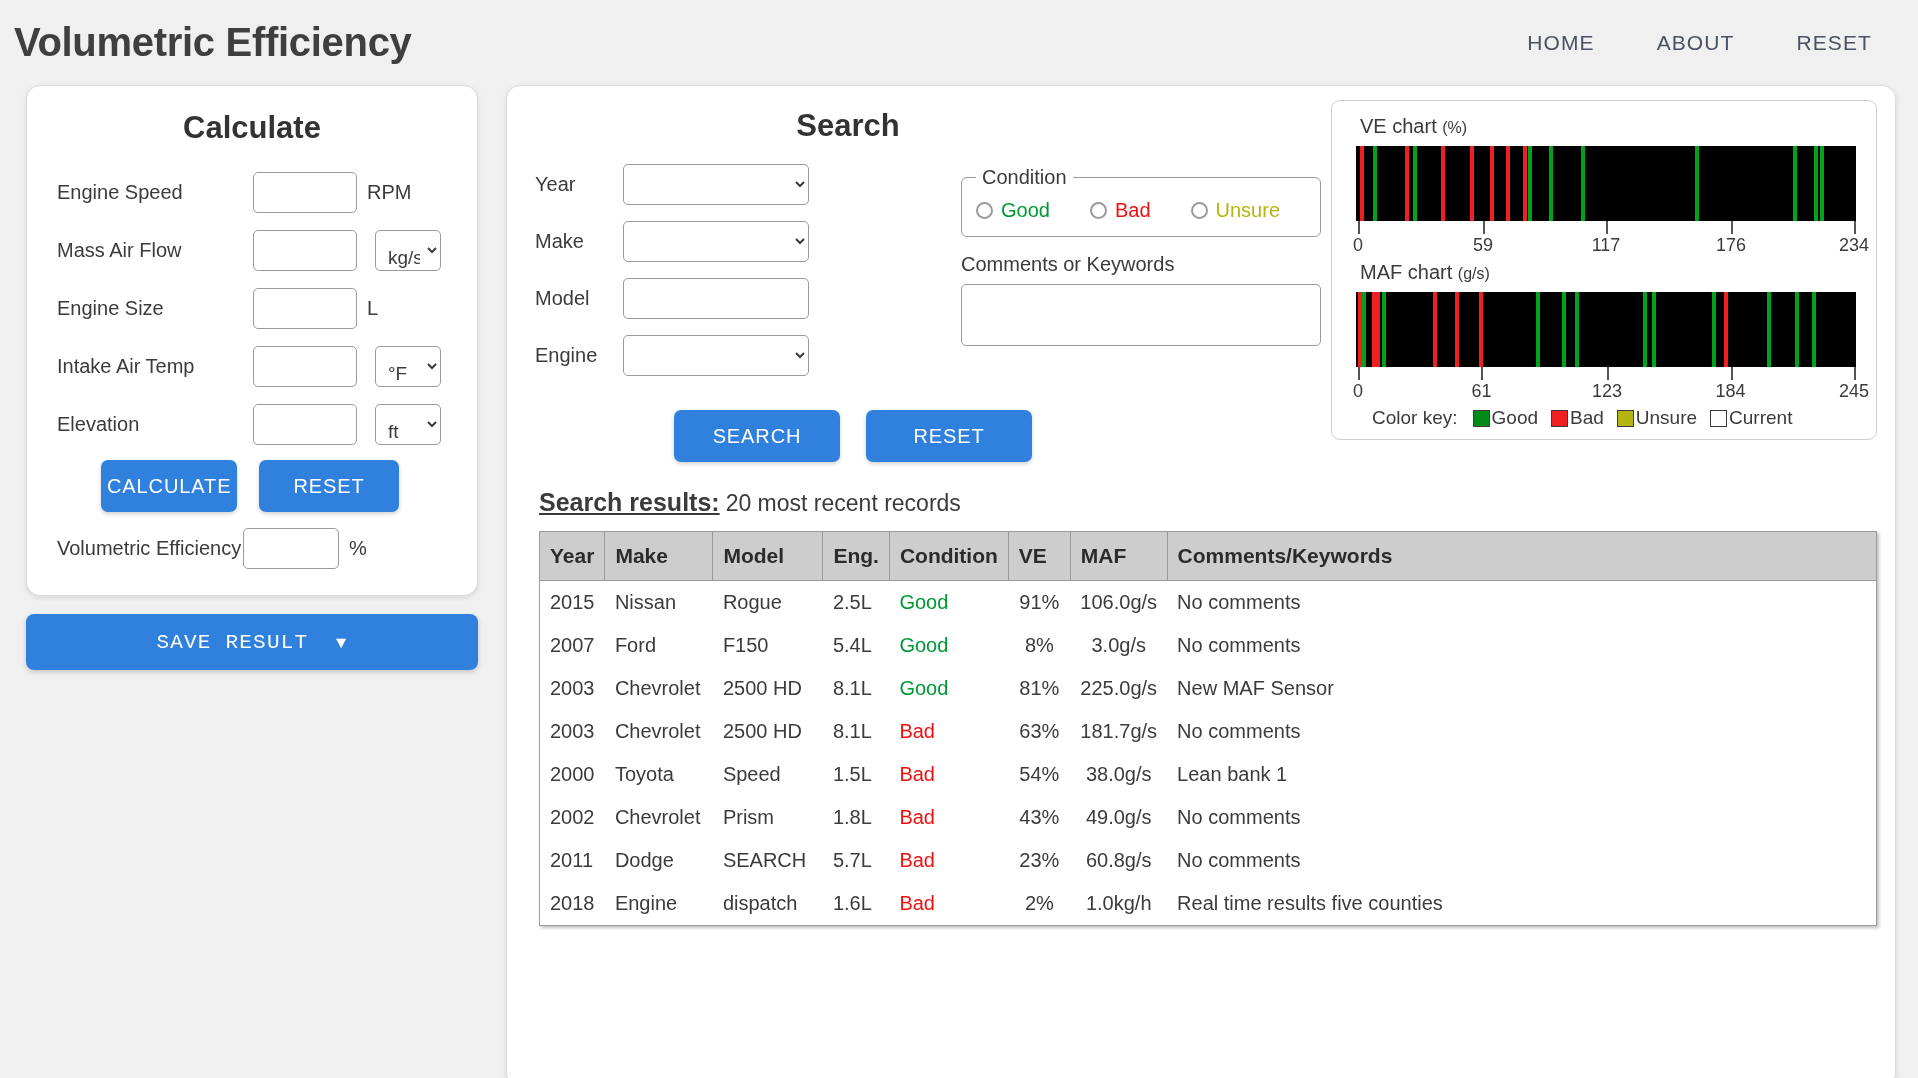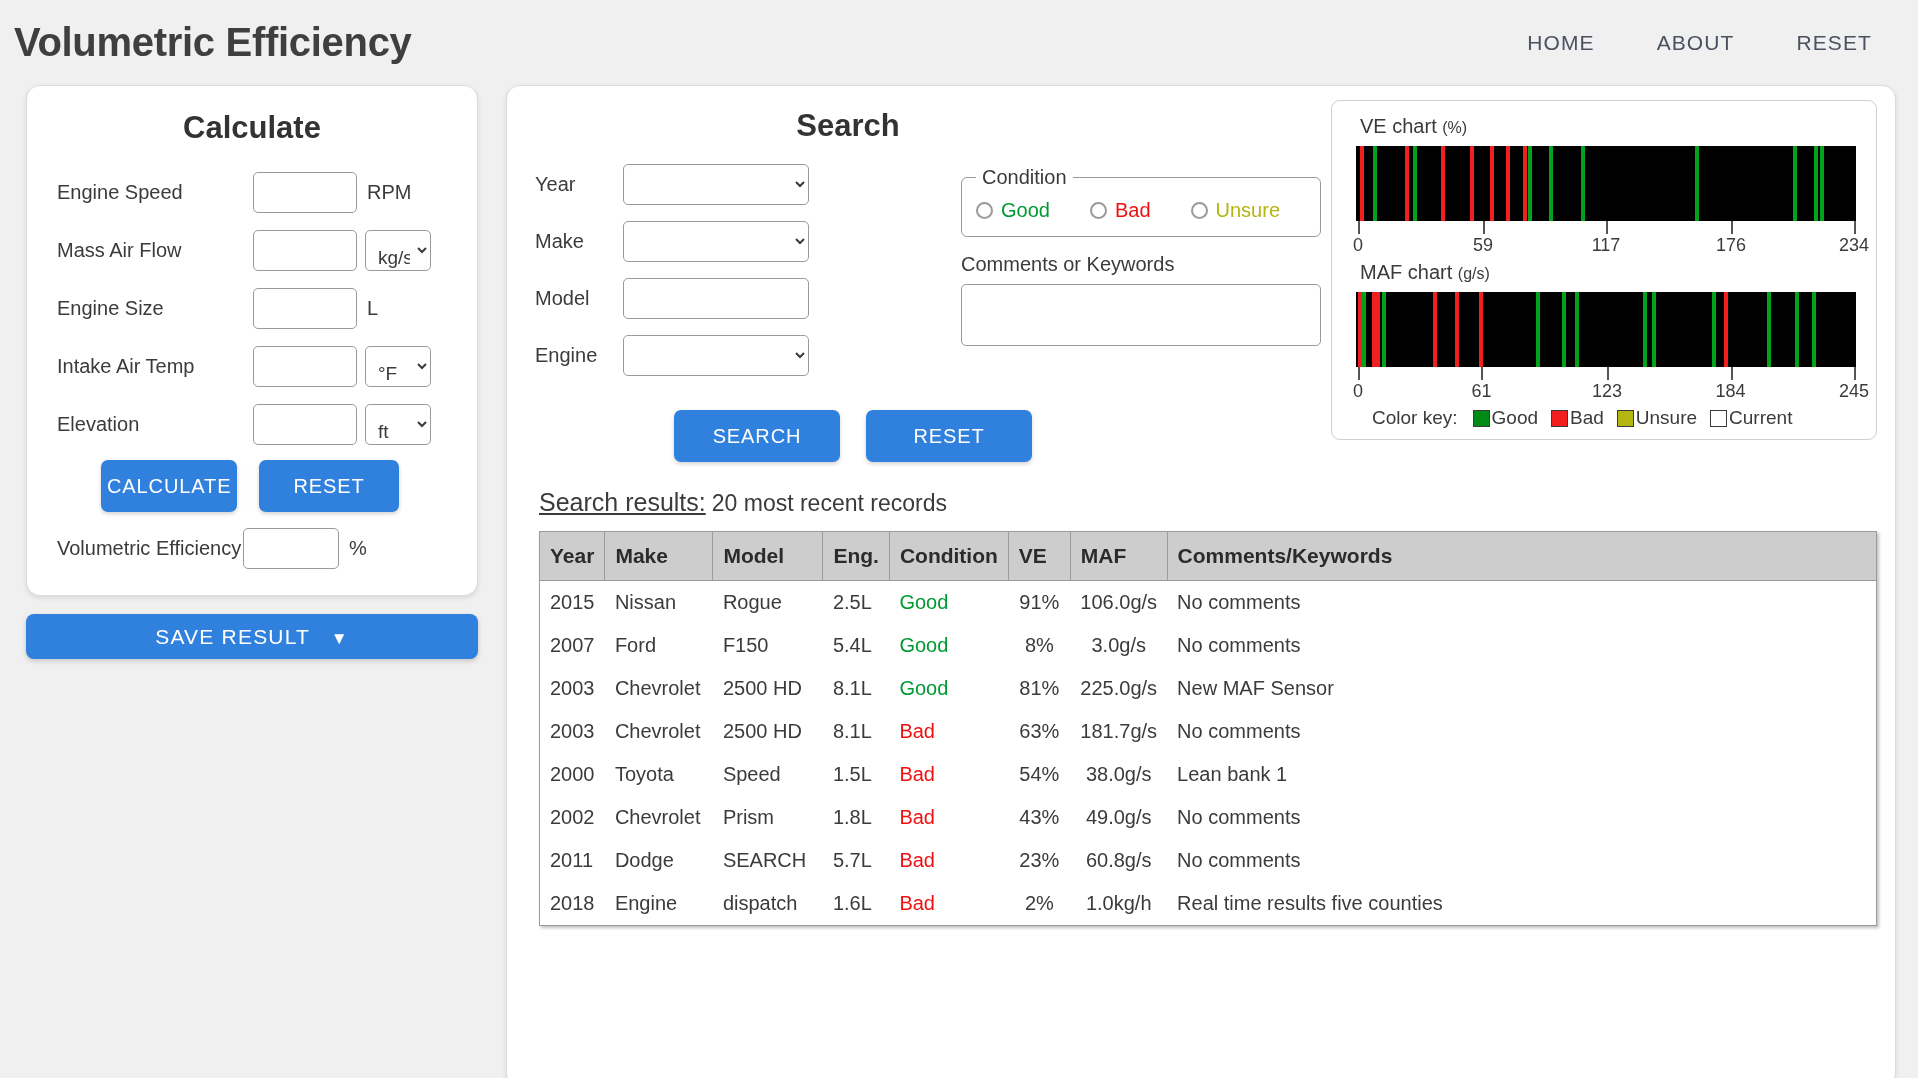--- a/index.html
+++ b/index.html
@@ -76,21 +76,21 @@
     border: 1px solid #9a9a9a;
     border-radius: 5px;
     background: #fff;
     outline: none;
     font-size: 18px;
     padding: 0 7px;
     font-family: "Liberation Sans", sans-serif;
   }
   .unit-static { font-size: 20px; margin-left: 10px; color: #3b3b3b; }
   .unit-select {
-    margin-left: 8px;
+    margin-left: 18px;
     height: 41px;
     border: 1px solid #9a9a9a;
     border-radius: 5px;
     background: #fff;
     font-size: 19px;
     padding: 14px 4px 0 8px;
     font-family: "Liberation Sans", sans-serif;
     color: #3b3b3b;
     cursor: pointer;
   }
@@ -118,30 +118,30 @@
   .ve-out {
     width: 96px; height: 41px;
     border: 1px solid #9a9a9a; border-radius: 5px;
     background: #fff; font-size: 18px; padding: 0 7px;
     font-family: "Liberation Sans", sans-serif;
   }
 
   .save-btn {
     margin-top: 18px;
     width: 100%;
-    height: 45px;
+    height: 56px;
     background: #3080dd;
     color: #fff;
     border: none;
     border-radius: 8px;
     font-size: 21px;
     letter-spacing: 1.2px;
     cursor: pointer;
     box-shadow: 0 2px 5px rgba(0,0,0,0.18);
-    font-family: Liberation Sans, sans-serif;
+    font-family: Liberation Mono, monospace;
   }
   .save-btn .caret { margin-left: 14px; font-size: 17px; }
 
   
   .right-card { padding: 14px 18px 10px 18px; position: relative; height: 1002px; }
   .right-top { display: flex; align-items: flex-start; }
   .search-zone { flex: 1; min-width: 0; padding-left: 10px; }
   .search-title {
     text-align: center;
     font-size: 31px;
@@ -243,21 +243,21 @@
   .sw-bad { background: #f11f1f; }
   .sw-unsure { background: #b5b511; }
   .sw-current { background: #ffffff; }
 
   
   .results-head {
     margin: 26px 0 14px 14px;
     font-size: 25px;
     color: #3b3b3b;
   }
-  .results-head .u { text-decoration: underline; }
+  .results-head .u { text-decoration: underline; font-weight: bold; }
   .results-head .sub { font-size: 23px; margin-left: 6px; }
 
   table.results {
     width: calc(100% - 14px);
     margin-left: 14px;
     border-collapse: collapse;
     border: 1px solid #9b9b9b;
     background: #fff;
     box-shadow: 2px 2px 3px rgba(0,0,0,0.25);
   }

